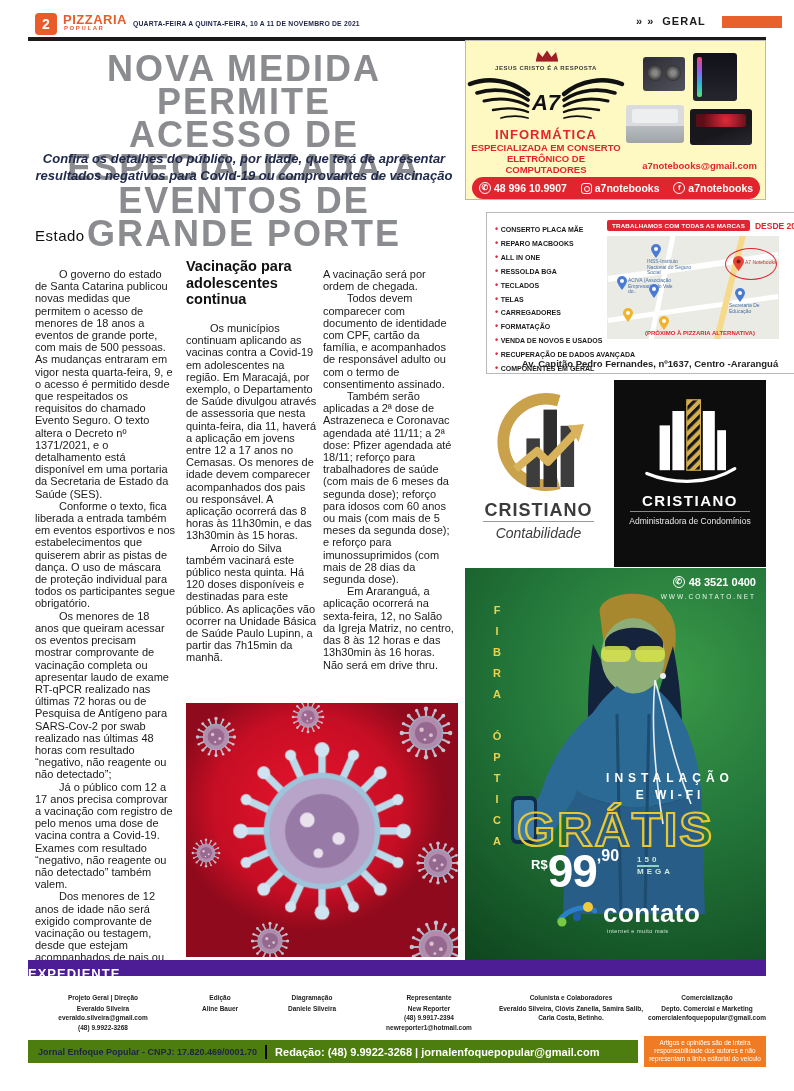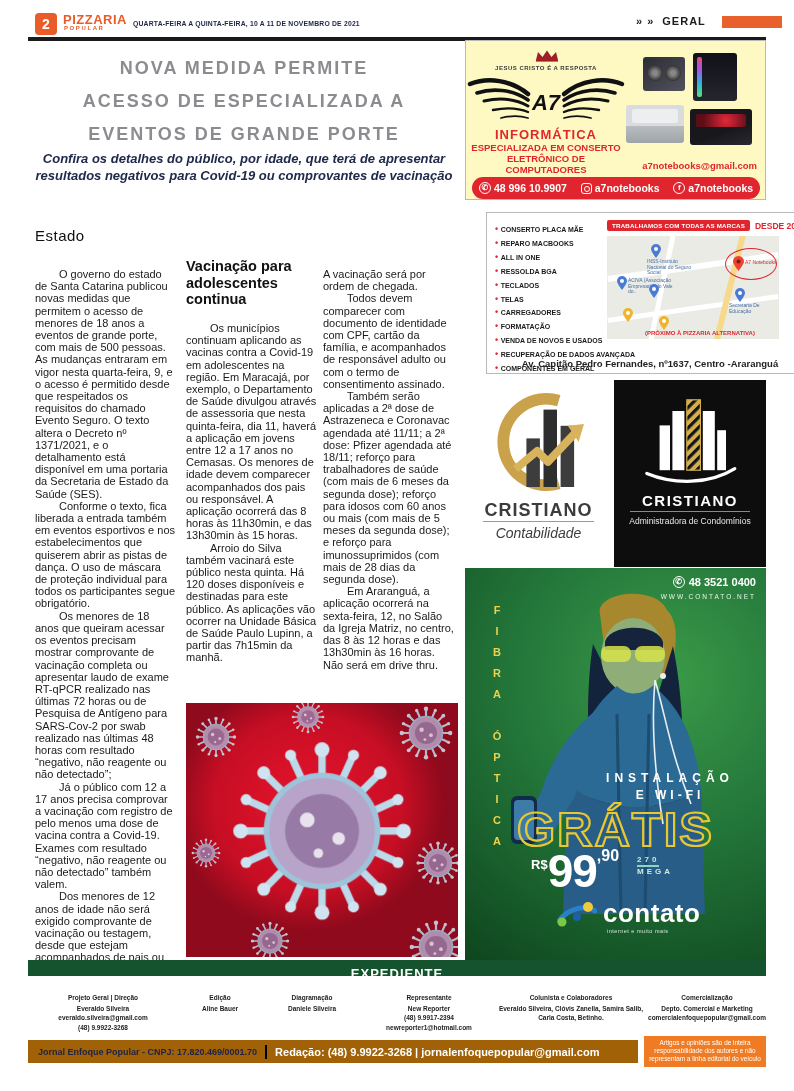--- a/index.html
+++ b/index.html
@@ -14,21 +14,21 @@
   .brand-top { left:63px; top:12px; font-size:13px; font-weight:bold; color:#e95c2a; letter-spacing:.5px; }
   .brand-bottom { left:64px; top:25px; font-size:6px; font-weight:bold; color:#e95c2a; letter-spacing:1.6px; }
   .dateline { left:133px; top:20px; font-size:6.8px; font-weight:bold; color:#1d2346; letter-spacing:.2px; }
   .section-tag { left:636px; top:15px; font-size:11px; font-weight:bold; color:#1c1c1c; letter-spacing:1px; }
   .section-tag .chev { color:#1c1c1c; font-size:11px; margin-right:4px; }
   .header-bar { left:722px; top:16px; width:60px; height:12px; background:#e8612c; }
   .header-rule { left:28px; top:37px; width:738px; height:3.5px; background:#1b1b1b; }
 
   
   .headline { left:30px; top:52px; width:428px; text-align:center; color:#8b8c8f;
-              font-size:18px; font-weight:bold; letter-spacing:2px; line-height:33px; }
+              font-size:36px; font-weight:bold; letter-spacing:2px; line-height:33px; }
   .subhead { left:30px; top:150px; width:428px; text-align:center; color:#202a4c;
              font-size:13px; font-weight:bold; font-style:italic; line-height:17px; }
 
   
   .ad-a7 { left:465px; top:40px; width:301px; height:160px; border:1px solid #b9b9b9; background:#fef9c3; }
   .a7-tagline { left:0; top:24px; width:160px; text-align:center; font-size:6px; font-weight:bold; color:#3a3a3a; letter-spacing:.5px; }
   .a7-l1 { left:0; top:86px; width:160px; text-align:center; font-size:13px; font-weight:bold; color:#e0252e; letter-spacing:1px; }
   .a7-l2 { left:0; top:101px; width:160px; text-align:center; font-size:9.5px; font-weight:bold; color:#e0252e; }
   .a7-l3 { left:0; top:112px; width:160px; text-align:center; font-size:9.5px; font-weight:bold; color:#e0252e; }
   .a7-email { right:8px; top:119px; font-size:9.5px; font-weight:bold; color:#e0252e; }
@@ -116,29 +116,29 @@
   .ct-price .int { font-size:46px; font-weight:bold; letter-spacing:-1px; }
   .ct-price .cents { font-size:16px; font-weight:bold; vertical-align:26px; }
   .ct-speed { left:172px; top:287px; z-index:3; color:#cfe9d8; font-size:8px; font-weight:bold;
               letter-spacing:3px; text-align:left; }
   .ct-speed .s1 { border-bottom:2px solid #8fd4bd; padding-bottom:1px; display:inline-block; }
   .ct-logo-row { left:92px; top:330px; z-index:3; display:flex; align-items:center; gap:6px; }
   .ct-logo-name { color:#fff; font-size:26px; font-weight:bold; letter-spacing:.5px; }
   .ct-logo-sub { left:142px; top:360px; z-index:3; color:#d6e9da; font-size:5.5px; letter-spacing:.5px; }
 
   
-  .exped-bar { left:28px; top:960px; width:738px; height:16px; background:#14532d; color:#fff;
-               text-align:center; line-height:27px; font-size:13px; font-weight:bold; letter-spacing:1px; }
+  .exped-bar { left:28px; top:960px; width:738px; height:16px; background:#4c1d95; color:#fff;
+               text-align:left; line-height:27px; font-size:13px; font-weight:bold; letter-spacing:1px; }
   .credits { left:28px; top:993px; width:738px; display:flex; justify-content:space-between; }
   .credit { font-size:6.5px; font-weight:bold; color:#1c1c1c; line-height:9.5px; text-align:center; }
   .credit div:first-child { margin-bottom:1px; }
   .c0{width:150px;} .c1{width:80px;} .c2{width:100px;} .c3{width:130px;} .c4{width:150px;} .c5{width:118px;}
 
   
-  .foot-left { left:28px; top:1040px; width:610px; height:23px; background:#a16207;
+  .foot-left { left:28px; top:1040px; width:610px; height:23px; background:#4d7c0f;
                display:flex; align-items:center; padding-left:10px; }
   .foot-cnpj { font-size:9px; font-weight:bold; color:#1d2346; }
   .foot-div { width:2px; height:14px; background:#000; margin:0 8px; }
   .foot-white { font-size:11px; font-weight:bold; color:#fff; }
   .foot-right { left:644px; top:1036px; width:122px; height:31px; background:#ef7b24; color:#fff;
                 font-size:6.4px; line-height:8.2px; text-align:center; padding:3px 4px; }
 </style>
 </head>
 <body>
 
@@ -415,21 +415,21 @@
       <span>48 3521 0400</span>
     </div>
     <div class="abs ct-site">WWW.CONTATO.NET</div>
     <div class="abs ct-install">INSTALAÇÃO</div>
     <div class="abs ct-wifi">E WI-FI</div>
     <div class="abs ct-gratis">GRÁTIS</div>
     <div class="abs ct-price">
       <span class="cur">R$</span><span class="int">99</span><span class="cents">,90</span>
     </div>
     <div class="abs ct-speed">
-      <span class="s1">270</span><br>
+      <span class="s1">150</span><br>
       <span>MEGA</span>
     </div>
     <div class="abs ct-logo-row">
       <svg width="40" height="26" viewBox="0 0 40 26">
         <path d="M2 20 C12 6 30 4 38 10" fill="none" stroke="#2a7fc9" stroke-width="5" stroke-linecap="round"></path>
         <circle cx="31" cy="6" r="5" fill="#f0c93c"></circle>
         <circle cx="5" cy="21" r="4.5" fill="#7ac943"></circle>
         <circle cx="20" cy="16" r="4" fill="#1d5fa8"></circle>
       </svg>
       <span class="ct-logo-name">contato</span>

